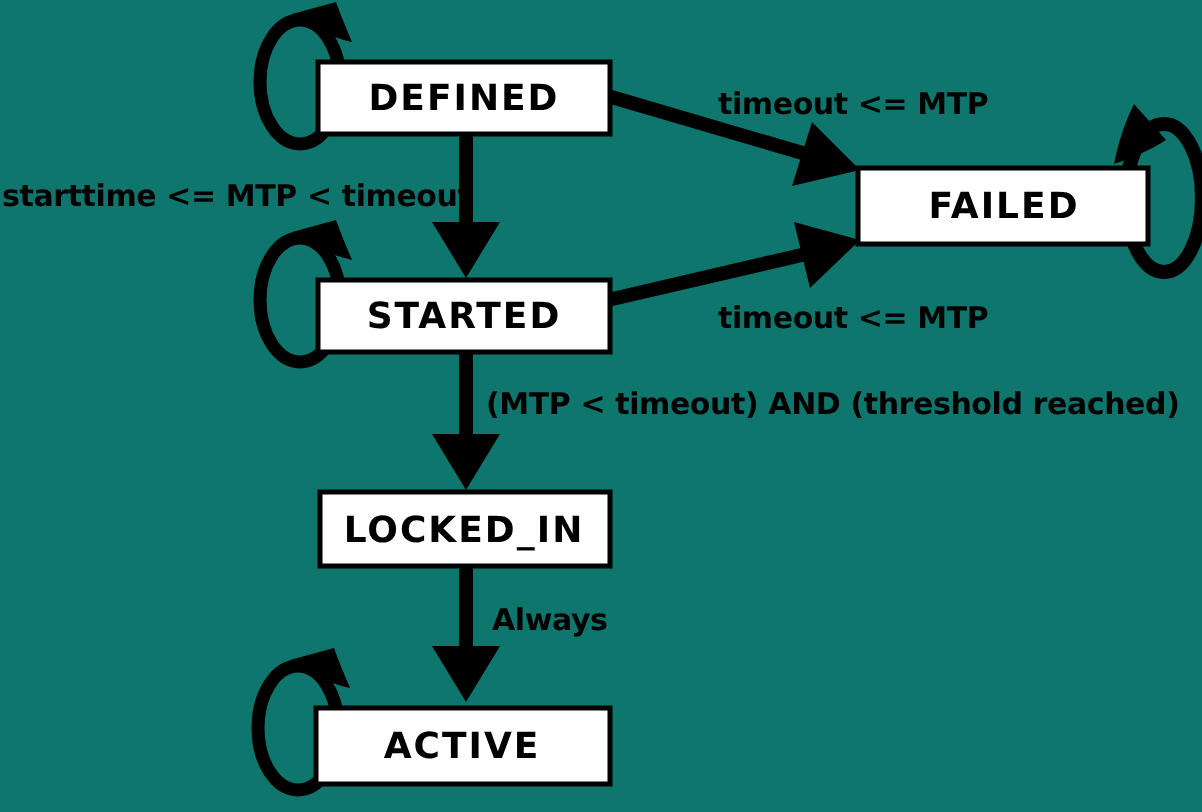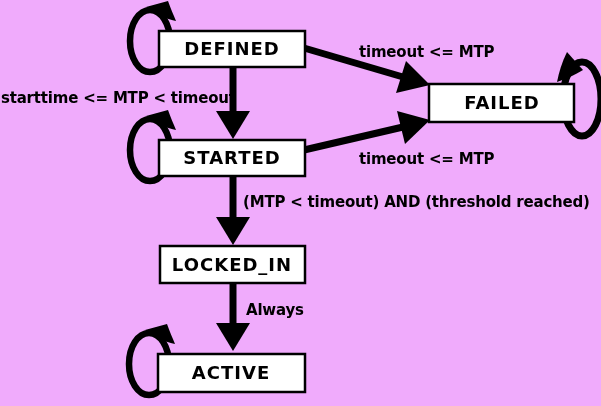--- a/index.html
+++ b/index.html
@@ -1,20 +1,20 @@
 <!DOCTYPE html>
 <html><head>
 <meta charset="utf-8">
 <style>
   html, body { margin: 0; padding: 0; background: #ffffff; }
   .canvas {
     position: relative;
     width: 601px;
     height: 406px;
-    background: #f0abfc;
+    background: #0f766e;
     overflow: hidden;
     font-family: "DejaVu Sans", sans-serif;
   }
   svg { display: block; }
   .state-label {
     font-family: "DejaVu Sans", "Liberation Sans", sans-serif;
     font-weight: bold;
     font-size: 18px;
     letter-spacing: 1px;
     fill: #000000;

